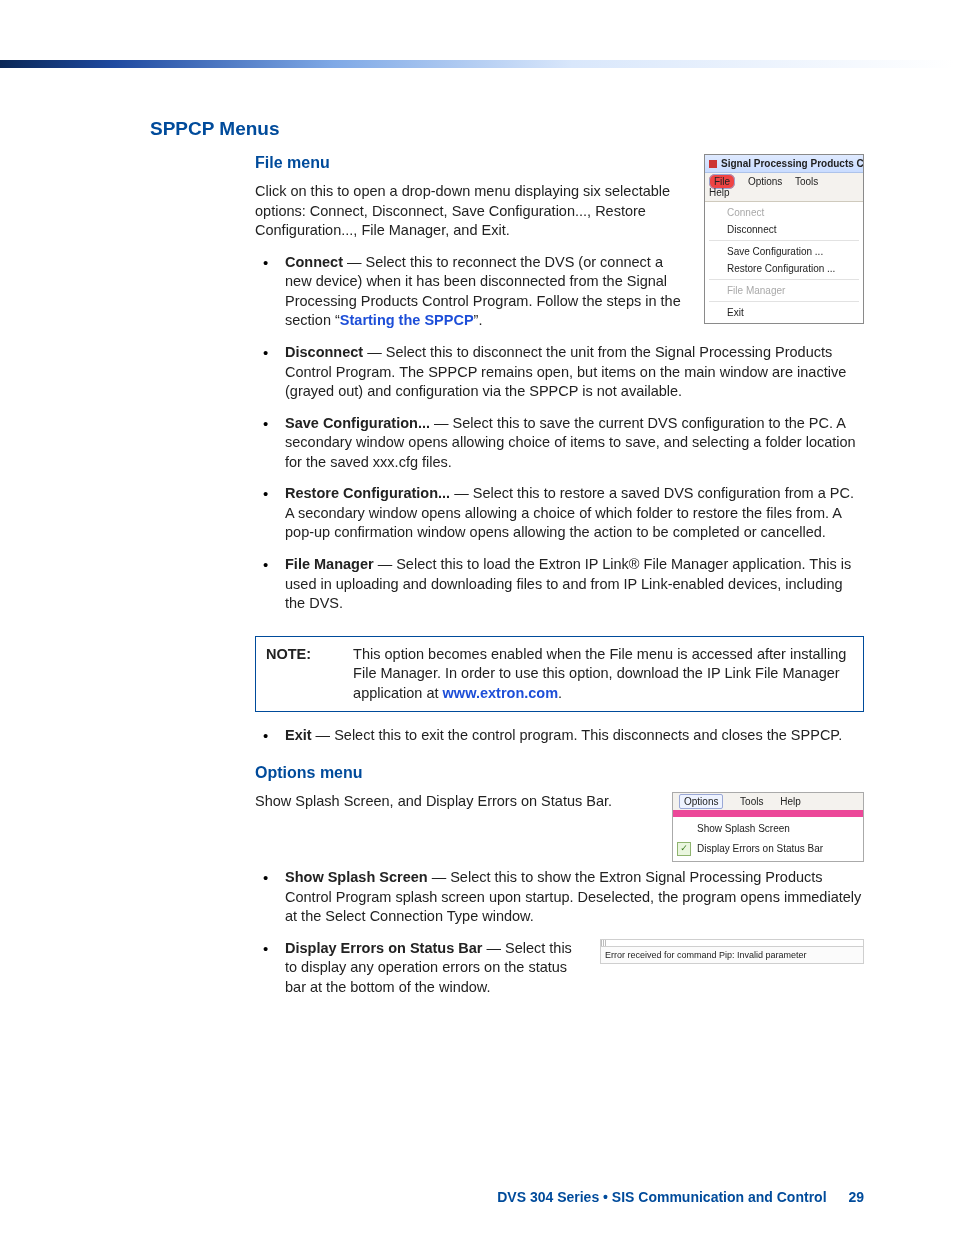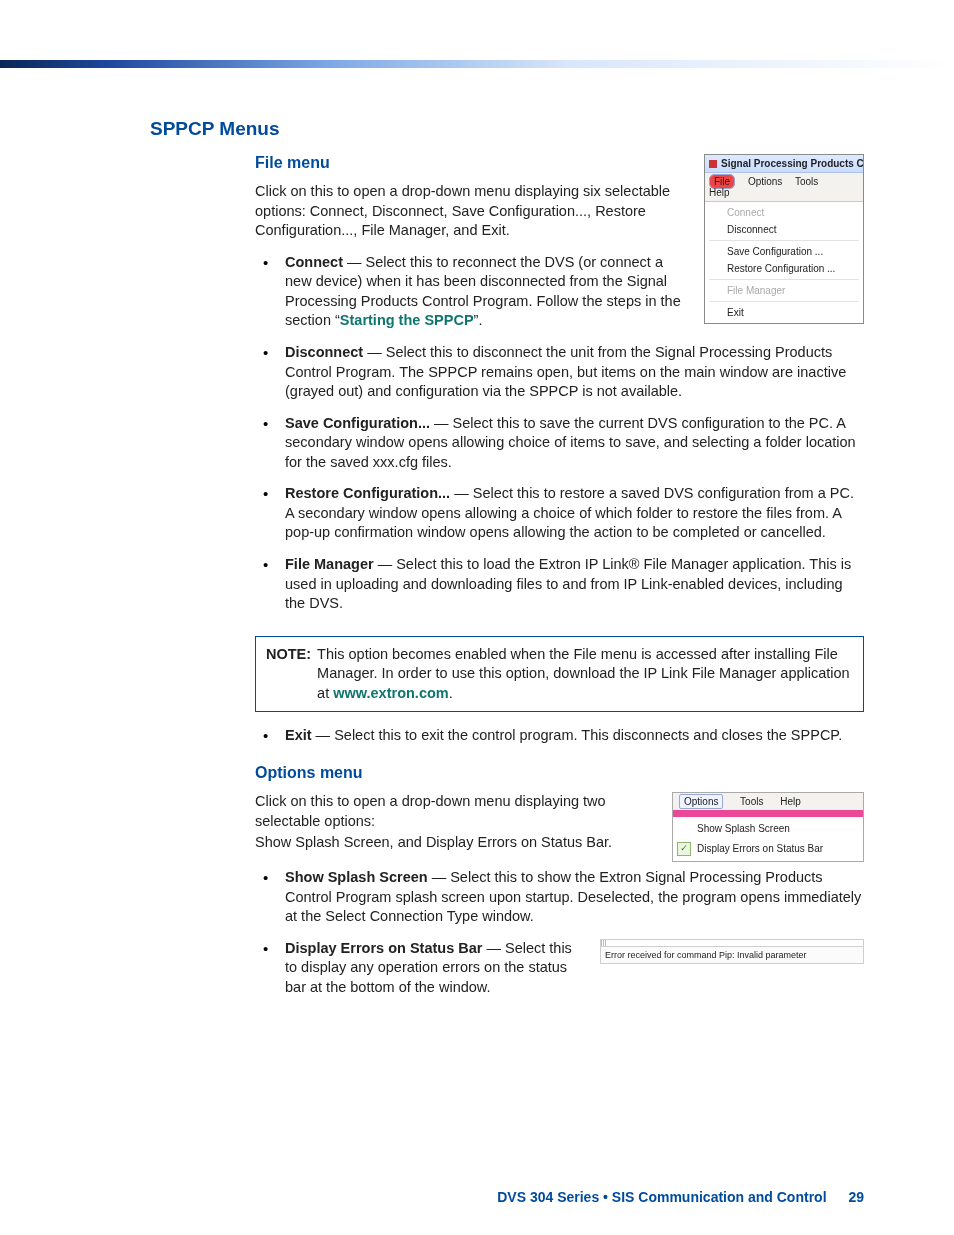--- a/index.html
+++ b/index.html
@@ -61,28 +61,29 @@
   }
   ul.bul > li::before {
     content: "•";
     position: absolute;
     left: 8px;
     top: 0;
     font-size: 15px;
     color: #000;
   }
   .term { font-weight: 700; }
-  a.link { color: #0f766e; text-decoration: none; font-weight: 600; }
+  a.link { color: #1d4ed8; text-decoration: none; font-weight: 600; }
   .notebox {
     border: 1px solid #004b9b;
     padding: 8px 10px 8px 10px;
     margin: 6px 0 14px 0;
     font-size: 14.5px;
     line-height: 1.35;
     display: flex;
+    gap: 36px;
   }
   .notebox .nlabel { font-weight: 700; white-space: nowrap; margin-right: 6px; }
   .notebox .ntext { flex: 1; }
   .float-fig {
     float: right;
     margin: 0 0 6px 14px;
     font-family: Tahoma, Arial, sans-serif;
     font-size: 10px;
     color: #222;
     background: #fff;
@@ -281,21 +282,20 @@
               <span class="chk empty">✓</span>
               <span>Show Splash Screen</span>
             </div>
             <div class="row">
               <span class="chk">✓</span>
               <span>Display Errors on Status Bar</span>
             </div>
           </div>
         </div>
 
-        <p class="body narrow" style="margin-bottom:2px;">Click on this to open a drop-down menu displaying two selectable options:</p>
         <p class="body narrow">Show Splash Screen, and Display Errors on Status Bar.</p>
       </div>
 
       <ul class="bul">
         <li>
           <span class="term">Show Splash Screen</span><span> — Select this to show the Extron Signal Processing Products Control Program splash screen upon startup. Deselected, the program opens immediately at the Select Connection Type window.</span>
         </li>
         <li class="clearfix">
           <div class="float-fig fig-status">
             <div class="bar1">

